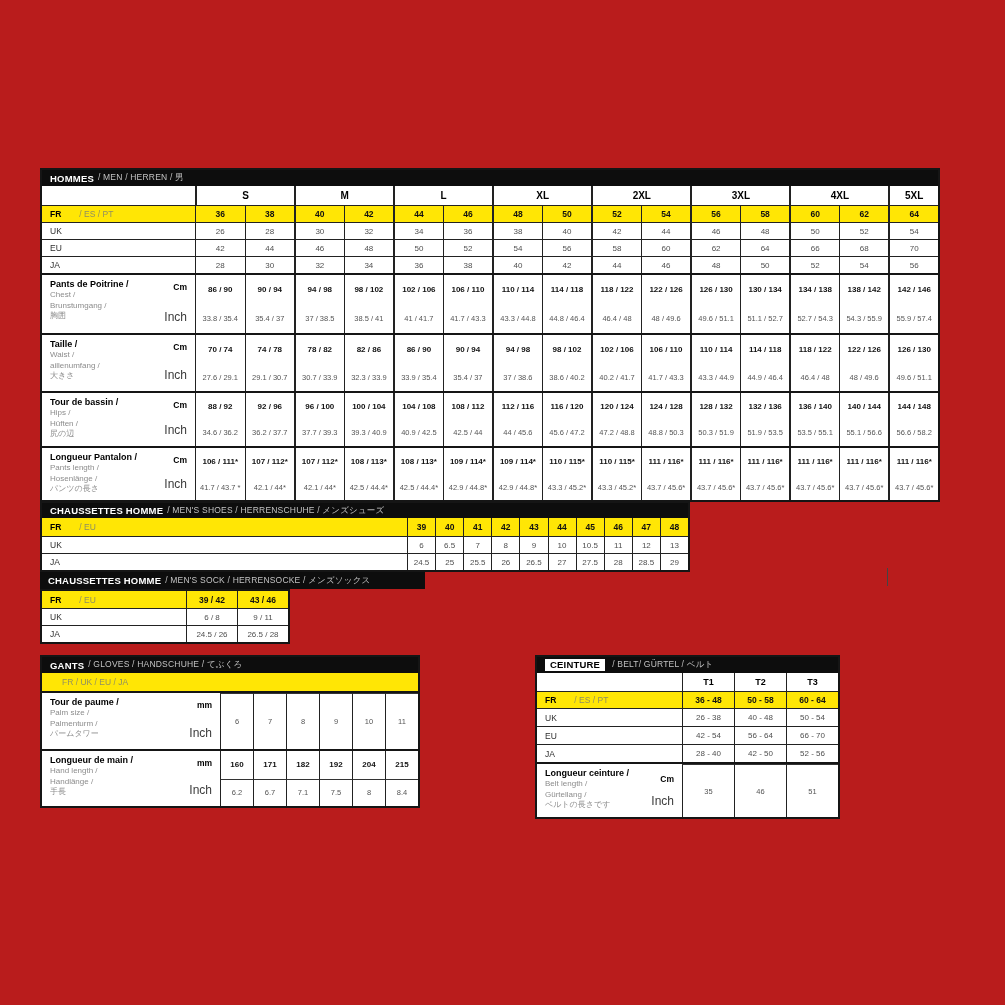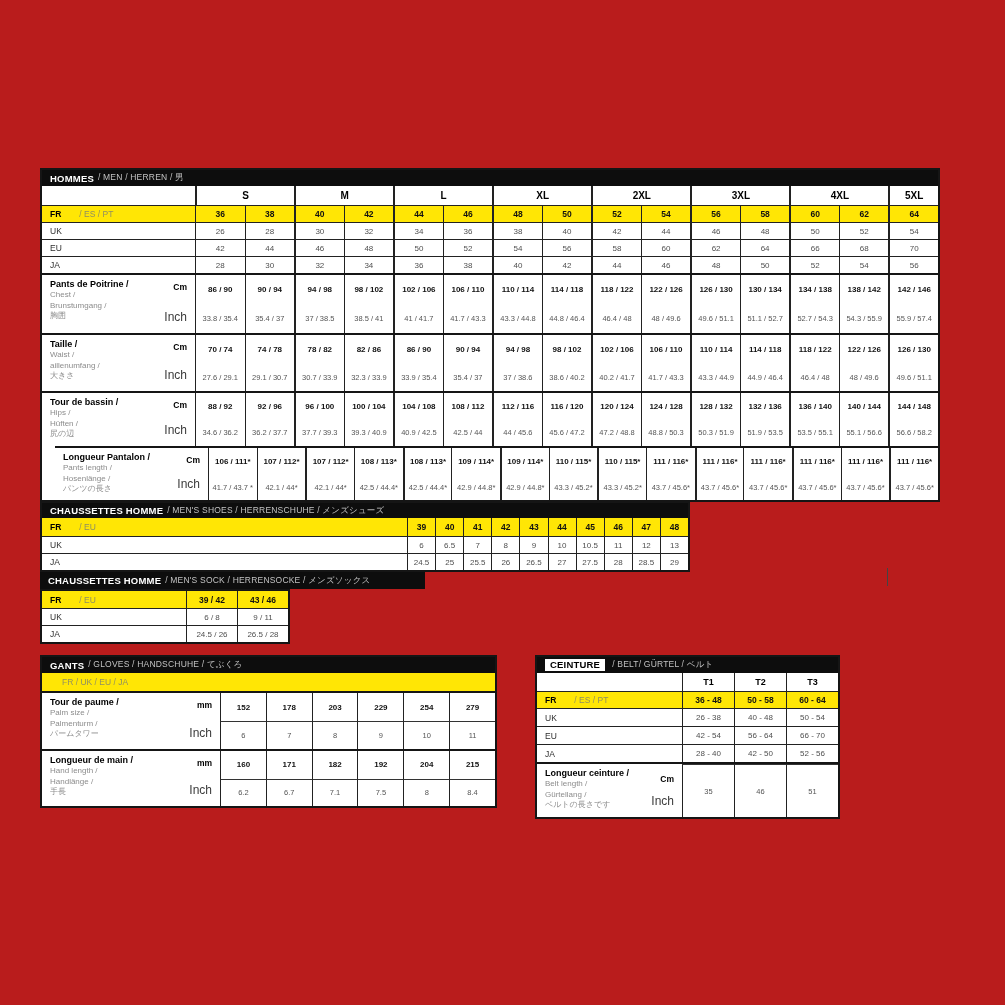--- a/index.html
+++ b/index.html
@@ -284,21 +284,21 @@
             <div>48.8 / 50.3</div>
             <div>50.3 / 51.9</div>
             <div>51.9 / 53.5</div>
             <div>53.5 / 55.1</div>
             <div>55.1 / 56.6</div>
             <div>56.6 / 58.2</div>
           </div>
       </div>
     </div>
 
-    <div class="block" style="height:54px;margin-left:13px;">
+    <div class="block" style="height:54px;">
       <div class="blocklab" style="width:153px;">
         <div class="l1">Longueur Pantalon /</div>
         <div class="ln">Pants length /</div>
         <div class="ln">Hosenlänge /</div>
         <div class="ln">パンツの長さ</div>
         <div class="unit-top">Cm</div>
         <div class="unit-bot">Inch</div>
       </div>
       <div class="blockdata">
         <div class="cells m15 cmrow">
@@ -419,48 +419,40 @@
     <div class="row" style="height:17px;">
       <div class="lab" style="width:144px;">JA</div>
       <div class="cells s2">
           <div>24.5 / 26</div>
           <div>26.5 / 28</div>
         </div>
     </div>
   </div>
   <div class="stray" style="left:887px;top:568px;width:1px;height:18px;"></div>
 
-  <div class="tbl rule" style="left:40px;top:655px;width:457px;">
+  <div class="tbl rule" style="left:40px;top:655px;width:380px;">
     <div class="bar" style="height:16px;">
       <span>GANTS</span>
       <span class="sub">/ GLOVES / HANDSCHUHE / てぶくろ</span>
     </div>
     <div class="row yellow first" style="height:18px;">
       <div class="lab" style="width:178px;padding-left:20px;">
         <span class="olive" style="margin-left:0;">FR /  UK / EU / JA</span>
       </div>
     </div>
     <div class="block" style="height:58px;">
       <div class="blocklab" style="width:178px;">
         <div class="l1">Tour de paume /</div>
         <div class="ln">Palm size /</div>
         <div class="ln">Palmenturm /</div>
         <div class="ln">パームタワー</div>
         <div class="unit-top">mm</div>
         <div class="unit-bot">Inch</div>
       </div>
       <div class="blockdata">
-        <div class="cells g6 cmrow">
-            <div>152</div>
-            <div>178</div>
-            <div>203</div>
-            <div>229</div>
-            <div>254</div>
-            <div>279</div>
-          </div>
         <div class="cells g6 inrow">
             <div>6</div>
             <div>7</div>
             <div>8</div>
             <div>9</div>
             <div>10</div>
             <div>11</div>
           </div>
       </div>
     </div>

